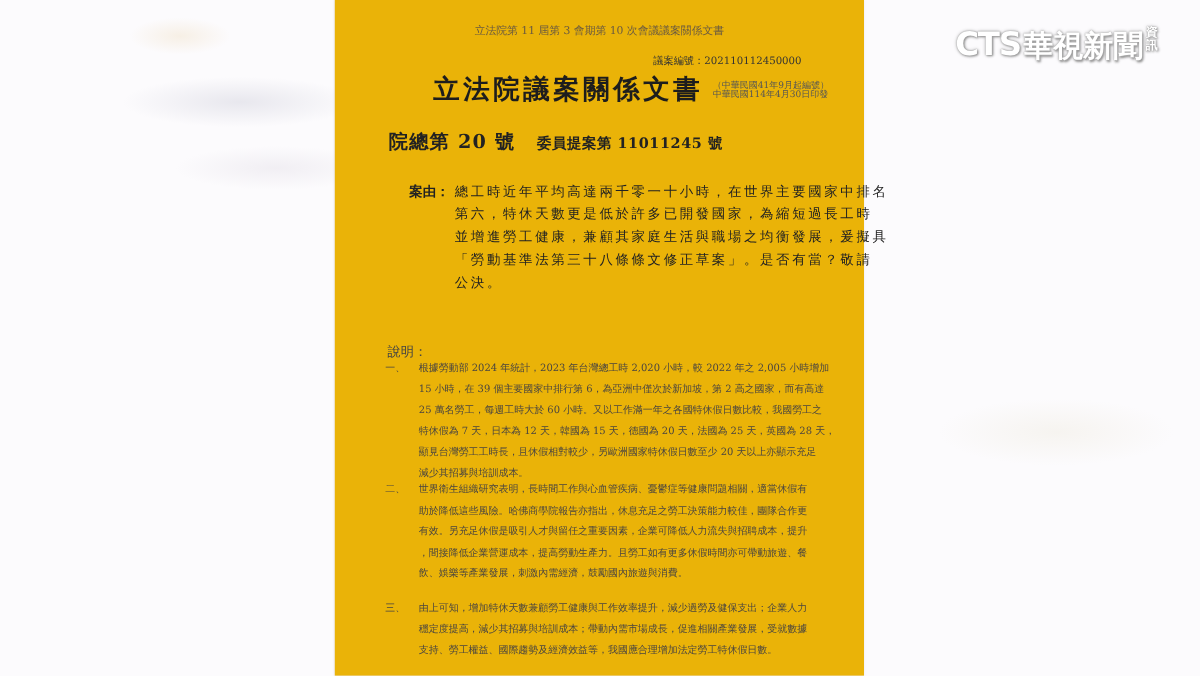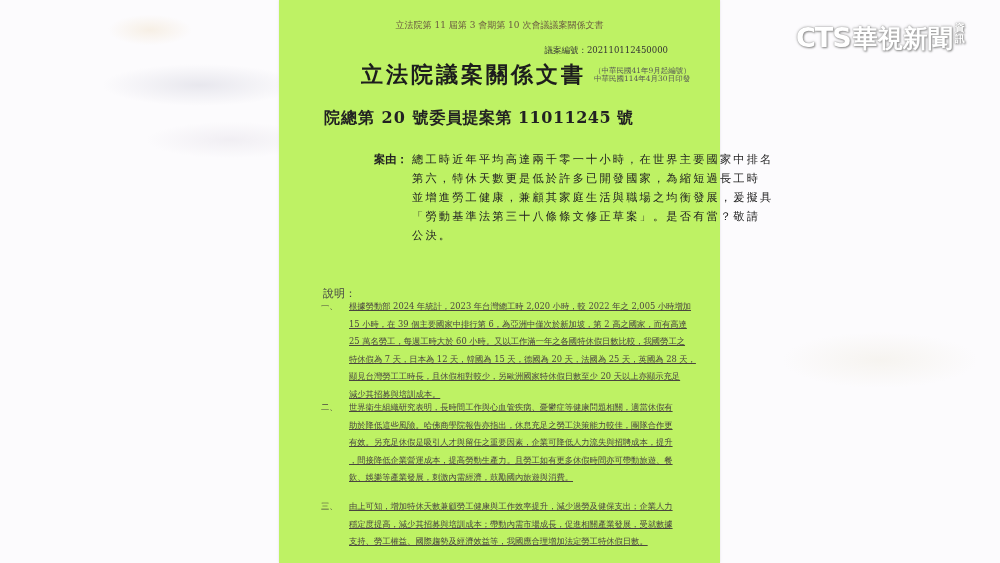--- a/index.html
+++ b/index.html
@@ -12,51 +12,51 @@
     position: absolute; inset: 0;
     background:
       radial-gradient(ellipse 140px 30px at 200px 85px, rgba(215,215,225,0.55), transparent 70%),
       radial-gradient(ellipse 60px 22px at 150px 30px, rgba(240,225,200,0.45), transparent 70%),
       radial-gradient(ellipse 120px 26px at 230px 140px, rgba(220,215,225,0.35), transparent 70%),
       radial-gradient(ellipse 140px 40px at 880px 360px, rgba(235,230,215,0.35), transparent 70%),
       #fcfbfd;
   }
   .page {
     position: absolute; left: 279px; top: 0; width: 441px; height: 563px;
-    background: #bef264;
+    background: #eab308;
     box-shadow: 0 0 2px rgba(210,205,215,0.6);
   }
   .logo {
     position: absolute; left: 796px; top: 22px; height: 36px;
     display: flex; align-items: flex-start;
     color: #ffffff;
     font-family: "DejaVu Sans", "Liberation Sans", sans-serif;
     text-shadow: 0 0 1px #9a9a9a, 0 0 3px #a8a8a8, 1px 1px 2px #8a8a8a;
   }
   .logo-cts { font-size: 27px; font-weight: bold; letter-spacing: -1px; }
   .logo-name { font-size: 25px; font-weight: bold; margin-left: 2px; letter-spacing: 0px; }
   .logo-sub { display: flex; flex-direction: column; font-size: 10px; line-height: 11px; margin-left: 2px; font-weight: bold; }
 
   .hdr-small { position: absolute; left: 0; width: 100%; top: 19px; text-align: center; font-size: 9px; color: #6a5a40; }
   .case-no { position: absolute; right: 52px; top: 45px; font-size: 8.5px; color: #333; }
   .title-row { position: absolute; left: 82px; top: 60px; display: flex; align-items: center; }
   .title { font-size: 22px; letter-spacing: 3px; color: #1d1d1d; font-weight: bold; }
   .title-note { margin-left: 8px; font-size: 7.5px; line-height: 8px; color: #555; }
   .doc-no { position: absolute; left: 45px; top: 108px; font-size: 16px; color: #222; font-weight: bold; letter-spacing: 1px; }
-  .doc-no .sub { font-size: 16px; letter-spacing: 0.5px; }
+  .doc-no .sub { font-size: 12px; margin-left: 18px; letter-spacing: 0.5px; }
 
-  .reason { position: absolute; left: 62px; top: 150px; width: 330px; font-size: 11.2px; line-height: 19px; color: #222; margin-left: 33px; }
+  .reason { position: absolute; left: 62px; top: 150px; width: 330px; font-size: 11.2px; line-height: 19px; color: #222; }
   .reason-label { position: absolute; left: 0; top: 0; font-weight: bold; }
   .reason-body { margin-left: 38px; letter-spacing: 2.2px; text-align: justify; }
   .reason-body .ln { display: block; white-space: nowrap; }
 
   .expl-label { position: absolute; left: 44px; top: 286px; font-size: 11px; color: #444; }
   .expl { position: absolute; left: 42px; width: 372px; font-size: 8.3px; line-height: 17.6px; color: #4a4540; }
   .expl .num { position: absolute; left: 0; top: 0; }
-  .expl .body { margin-left: 28px; text-decoration: underline; }
+  .expl .body { margin-left: 28px; }
   .expl .ln { display: block; white-space: nowrap; }
   .e1 { top: 298px; }
   .e2 { top: 399px; }
   .e3 { top: 498px; }
 </style>
 </head>
 <body>
 
 <div class="backdrop"></div>
 

